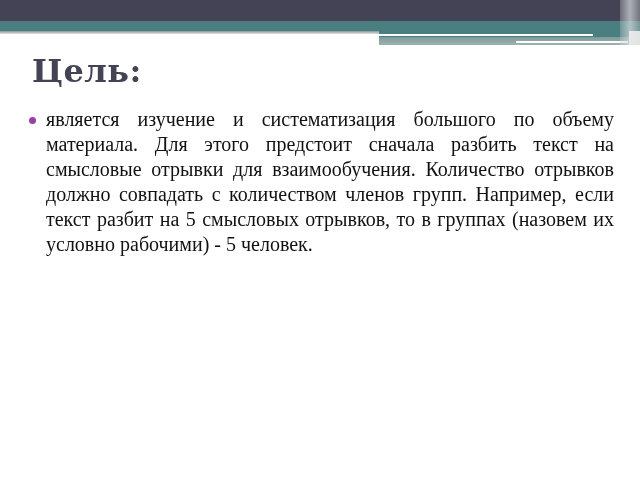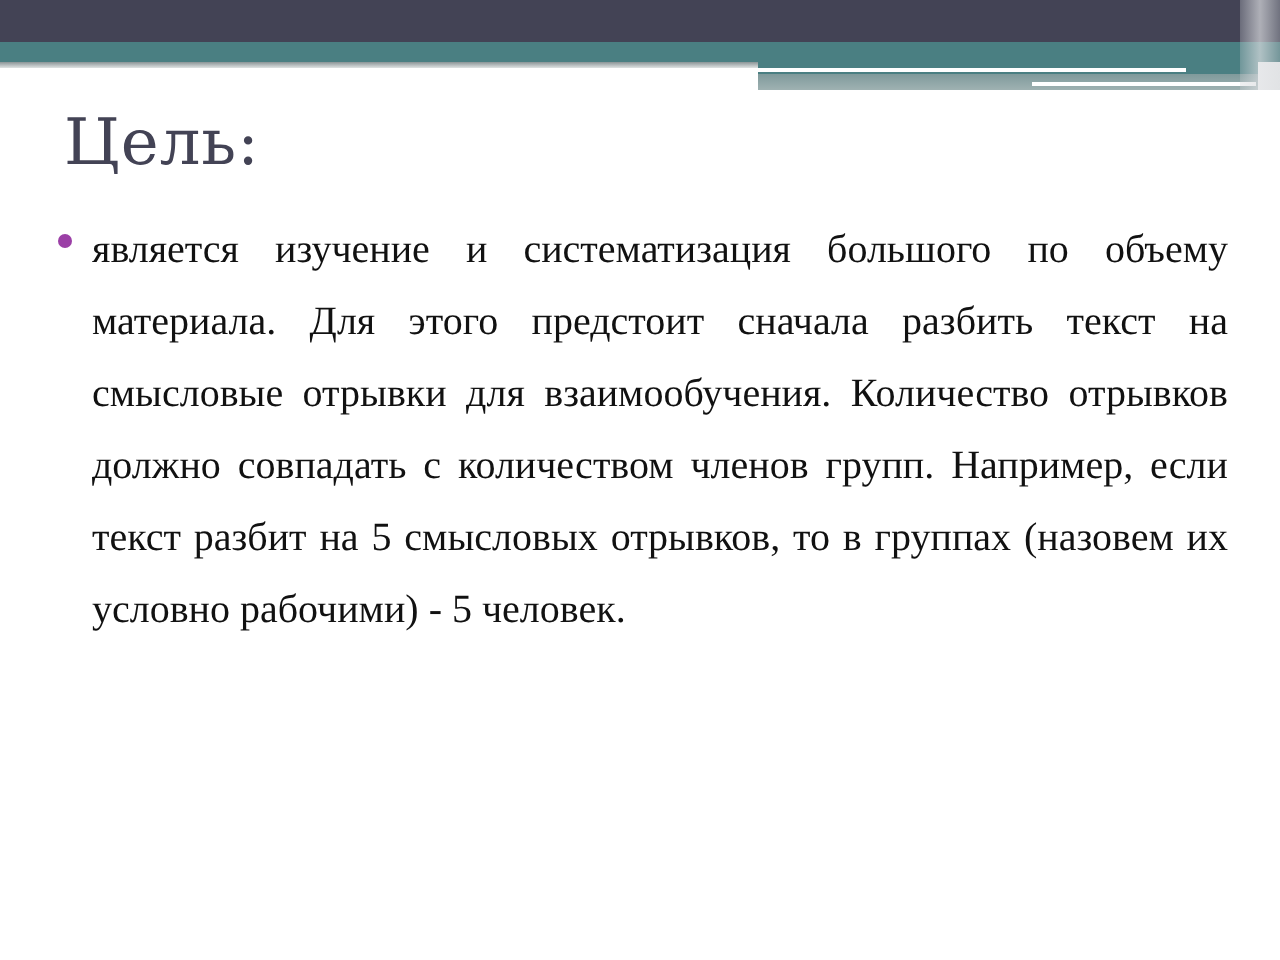--- a/index.html
+++ b/index.html
@@ -10,25 +10,25 @@
     background:linear-gradient(#8a9496,#dfe3e3); }
   .teal-right { position:absolute; left:379px; top:31px; width:250px; height:12px; background:#4a7f82; }
   .line1 { position:absolute; left:379px; top:34px; width:214px; height:2px; background:#ffffff; }
   .gray-right { position:absolute; left:379px; top:37px; width:250px; height:8px;
     background:linear-gradient(#7f9a9b,#9fb2b2); }
   .line2 { position:absolute; left:516px; top:41px; width:112px; height:2px; background:#ffffff; }
   .right-edge { position:absolute; left:620px; top:0; width:20px; height:45px;
     background:linear-gradient(90deg,rgba(200,205,210,0.3),rgba(220,222,225,0.7),rgba(180,185,190,0.4)); }
 
   .title { position:absolute; left:32px; top:52px; font-family:"DejaVu Serif","Liberation Serif",serif;
-    font-size:32px; color:#434355; letter-spacing:0.5px; margin:0; font-weight:normal; }
+    font-size:32px; color:#434355; letter-spacing:0.5px; margin:0; font-weight:bold; }
 
   .bullets { position:absolute; left:26px; top:107px; width:588px; margin:0; padding:0; list-style:none; }
   .bullet-item { position:relative; padding-left:20px; font-family:"Liberation Serif",serif;
-    font-size:20px; line-height:36px; color:#111111; text-align:justify; }
+    font-size:20px; line-height:25px; color:#111111; text-align:justify; }
   .bullet-dot { position:absolute; left:3px; top:10px; width:7px; height:7px; border-radius:50%; }
 </style>
 </head>
 <body>
 
 <div class="band-dark"></div>
 <div class="band-teal"></div>
 <div class="shadow-left"></div>
 <div class="teal-right"></div>
 <div class="gray-right"></div>

